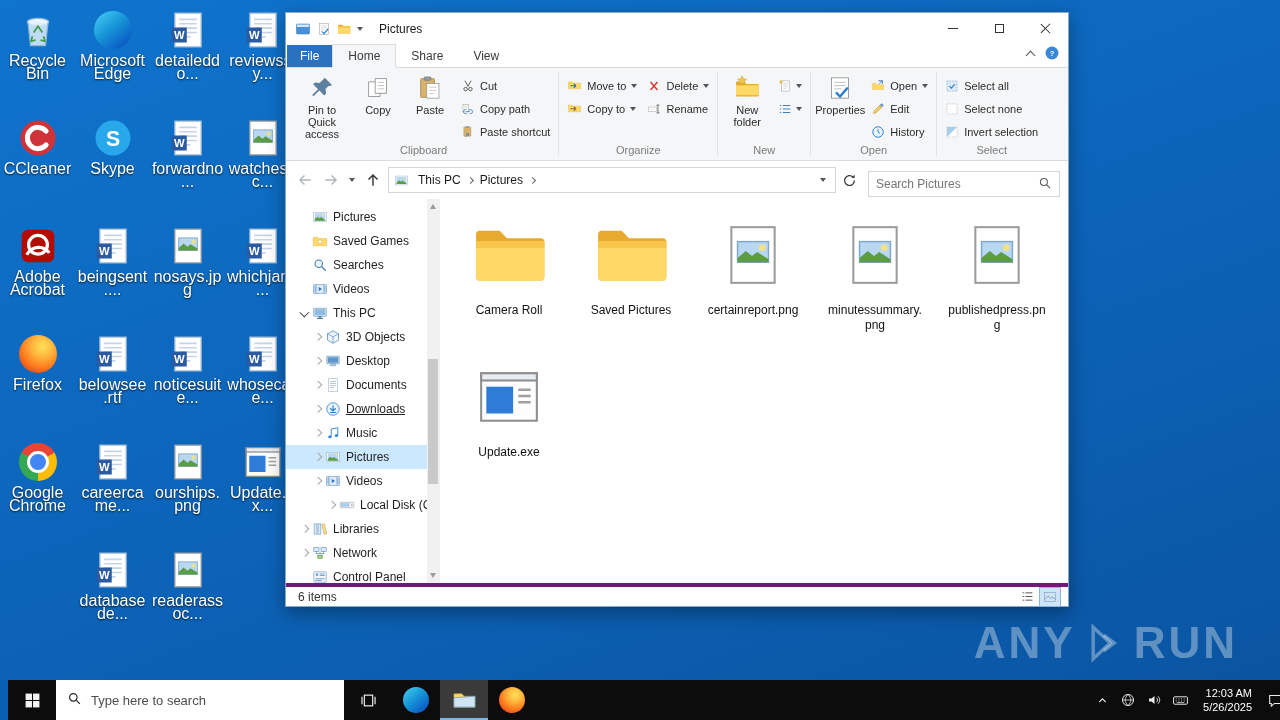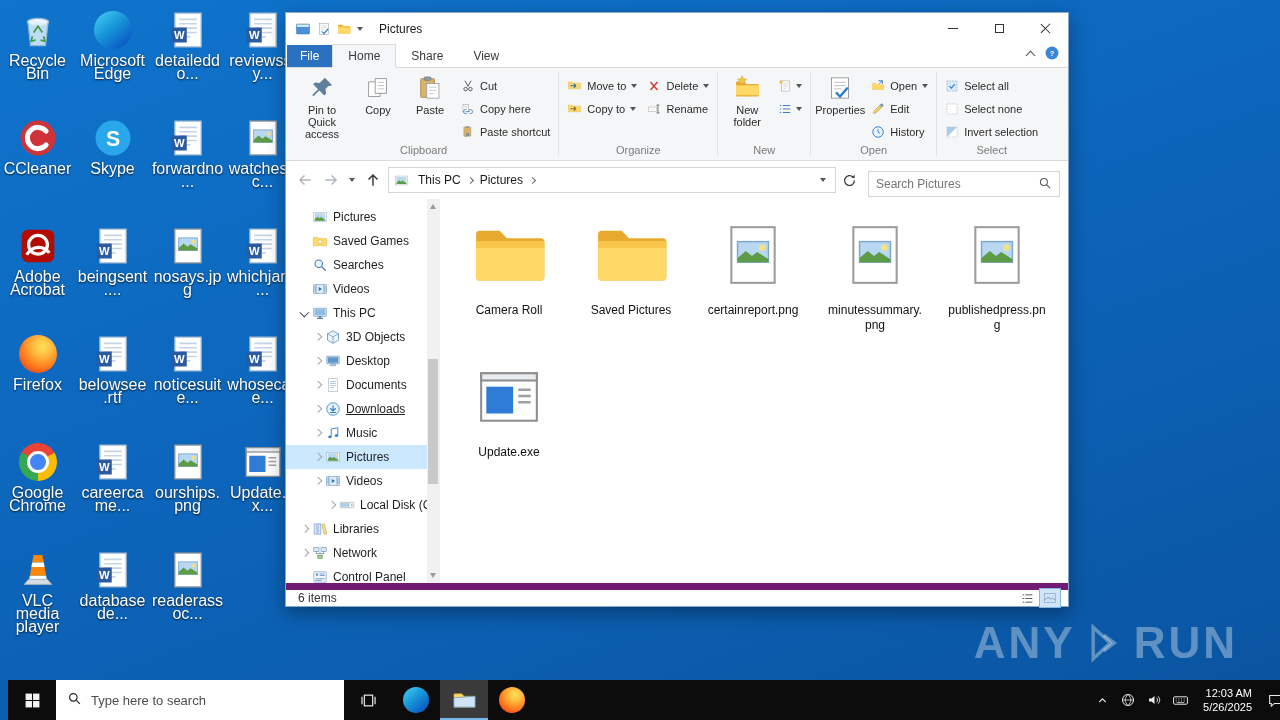--- a/index.html
+++ b/index.html
@@ -99,21 +99,21 @@
   .sb-arrow.up{top:5px;border-bottom:5px solid #9a9a9a;}
   .sb-arrow.down{bottom:5px;border-top:5px solid #9a9a9a;}
   .sb-thumb{position:absolute;left:1px;top:160px;width:10px;height:125px;background:#c9c9c9;}
 
   .content{flex:1;display:flex;flex-wrap:wrap;align-content:flex-start;padding:8px 0 0 8px;border-left:1px solid #f0f0f0;min-width:0;}
   .file-item{width:122px;height:142px;display:flex;flex-direction:column;align-items:center;}
   .file-glyph{height:96px;display:flex;align-items:center;justify-content:center;}
   .file-label{font-size:12px;color:#111;text-align:center;line-height:15px;max-width:100px;word-break:break-all;}
 
   
-  .statusbar{height:23px;border-top:7px solid #701a75;display:flex;align-items:center;padding:0 8px 0 12px;font-size:12px;color:#333;flex:none;}
+  .statusbar{height:23px;border-top:4px solid #701a75;display:flex;align-items:center;padding:0 8px 0 12px;font-size:12px;color:#333;flex:none;}
   .view-toggles{margin-left:auto;display:flex;gap:3px;}
   .vt{width:20px;height:18px;display:flex;align-items:center;justify-content:center;}
   .vt.active{background:#cfe4f7;outline:1px solid #84b8e0;}
 
   
   .taskbar{position:absolute;left:8px;bottom:0;width:1280px;height:40px;background:#0c0c0c;display:flex;align-items:stretch;}
   .tb-start{width:48px;display:flex;align-items:center;justify-content:center;}
   .tb-search{width:288px;background:#fff;display:flex;align-items:center;gap:9px;padding:0 11px;flex:none;}
   .tb-search-ph{color:#4d4d4d;font-size:13px;}
   .tb-btn{width:48px;display:flex;align-items:center;justify-content:center;}
@@ -162,32 +162,20 @@
             <span class="app-circle firefox"></span>
           </div>
           <div class="desk-label">Firefox</div>
         </div>
         <div class="desk-item">
           <div class="desk-glyph">
             <span class="app-circle chrome"></span>
           </div>
           <div class="desk-label">Google Chrome</div>
         </div>
-        <div class="desk-item">
-          <div class="desk-glyph">
-            <svg width="40" height="40" viewBox="0 0 32 32" aria-hidden="true">
-              <path d="M12.5 4h7l1.2 6H11.3z" fill="#ff8800"></path>
-              <path d="M11.3 10h9.4l.6 3.5H10.7z" fill="#fff"></path>
-              <path d="M10.7 13.5h10.6l1.2 7H9.5z" fill="#ff8800"></path>
-              <path d="M9.5 20.5h13l.5 3h-14z" fill="#fff"></path>
-              <path d="M5 27.5l3.5-4h15l3.5 4z" fill="#d8dde2" stroke="#aab2ba" stroke-width=".7"></path>
-            </svg>
-          </div>
-          <div class="desk-label">VLC media player</div>
-        </div>
       </div>
       <div class="desktop-col">
         <div class="desk-item">
           <div class="desk-glyph">
             <span class="app-circle edge"></span>
           </div>
           <div class="desk-label">Microsoft Edge</div>
         </div>
         <div class="desk-item">
           <div class="desk-glyph">
@@ -480,21 +468,21 @@
               <span>Cut</span>
             </div>
             <div class="rbtn-sm">
               <span class="ricwrap">
                   <svg width="14" height="14" viewBox="0 0 32 32" aria-hidden="true">
                     <rect x="4.5" y="5.5" width="13" height="17" fill="#fff" stroke="#8a8a8a"></rect>
                     <path d="M7.5 10h7M7.5 13.5h7M7.5 17h5" stroke="#bbb" stroke-width="1.2"></path>
                     <path d="M14 26.5h-4a4.5 4.5 0 0 1 0-9h2M18 17.5h4a4.5 4.5 0 0 1 0 9h-2M12.5 22h8" stroke="#3a7bbf" stroke-width="1.8" fill="none"></path>
                   </svg>
                 </span>
-              <span>Copy here</span>
+              <span>Copy path</span>
             </div>
             <div class="rbtn-sm">
               <span class="ricwrap">
                   <svg width="14" height="14" viewBox="0 0 32 32" aria-hidden="true">
                     <rect x="6.5" y="4.5" width="16" height="21" rx="1" fill="#d9b36c" stroke="#a8854a"></rect>
                     <rect x="10.5" y="2.5" width="8" height="4" fill="#98a0a8"></rect>
                     <path d="M10 27l7-7m-5.5 0h5.5v5.5" stroke="#3a7bbf" stroke-width="1.8" fill="none"></path>
                   </svg>
                 </span>
               <span>Paste shortcut</span>

